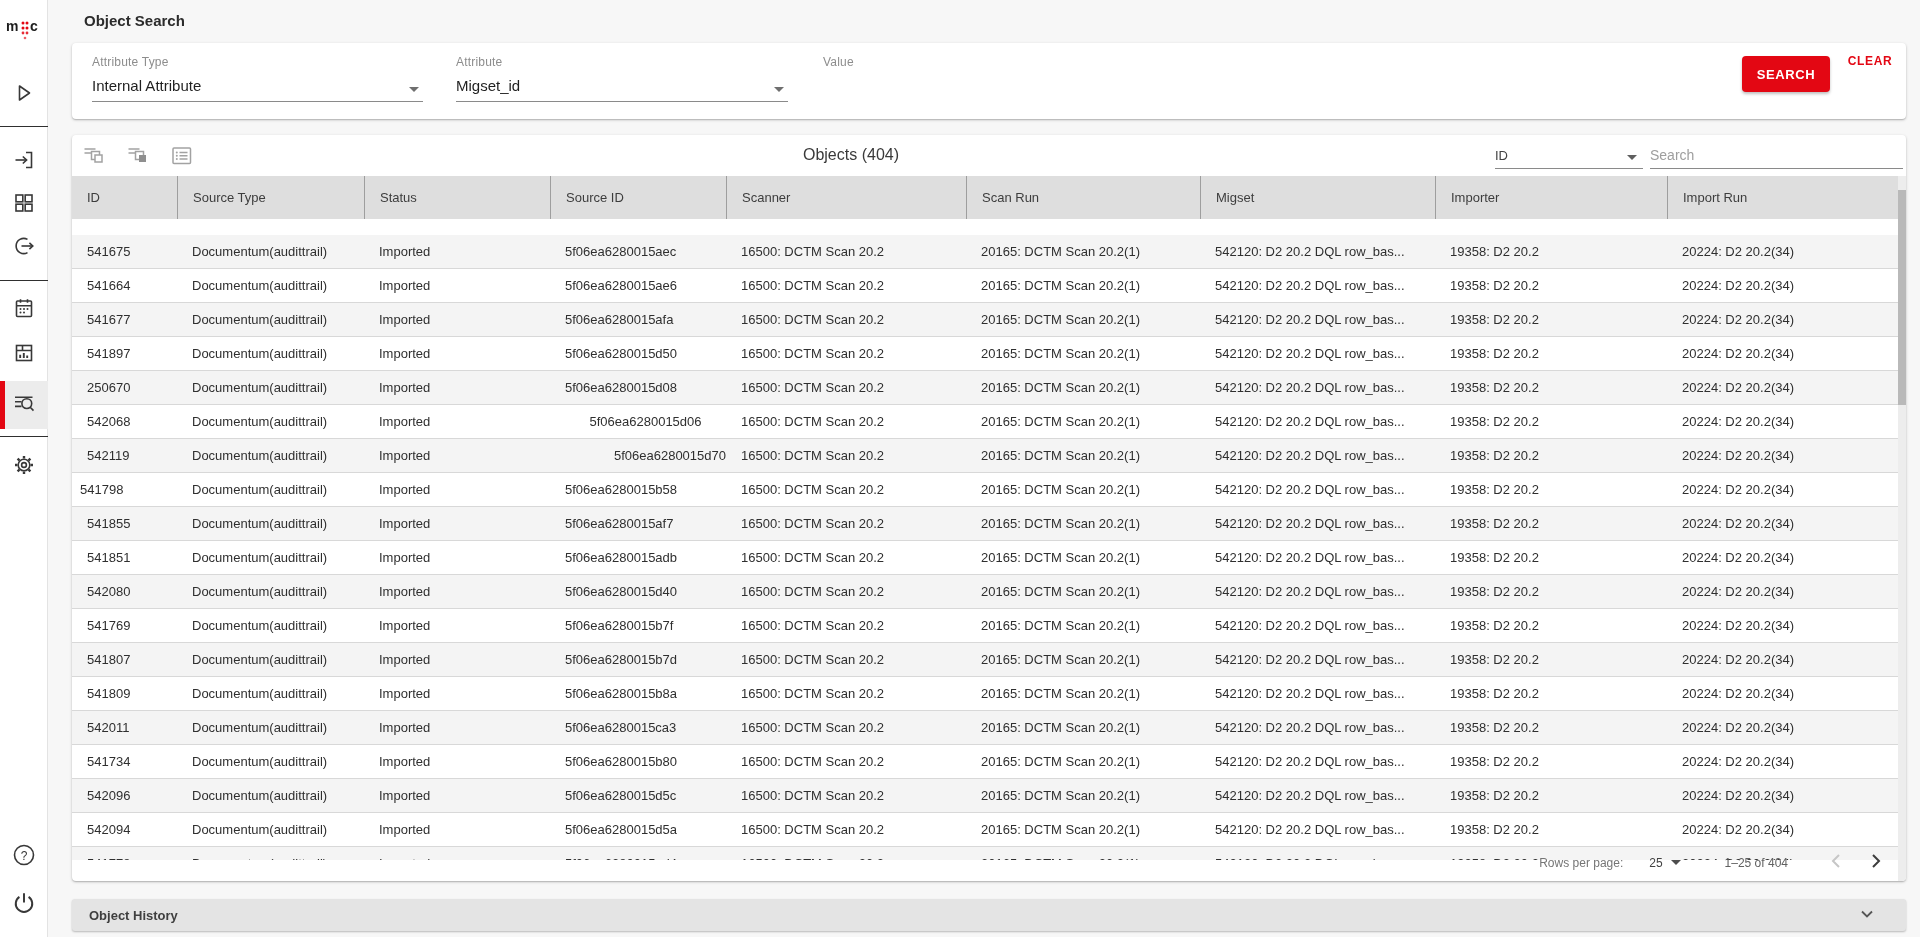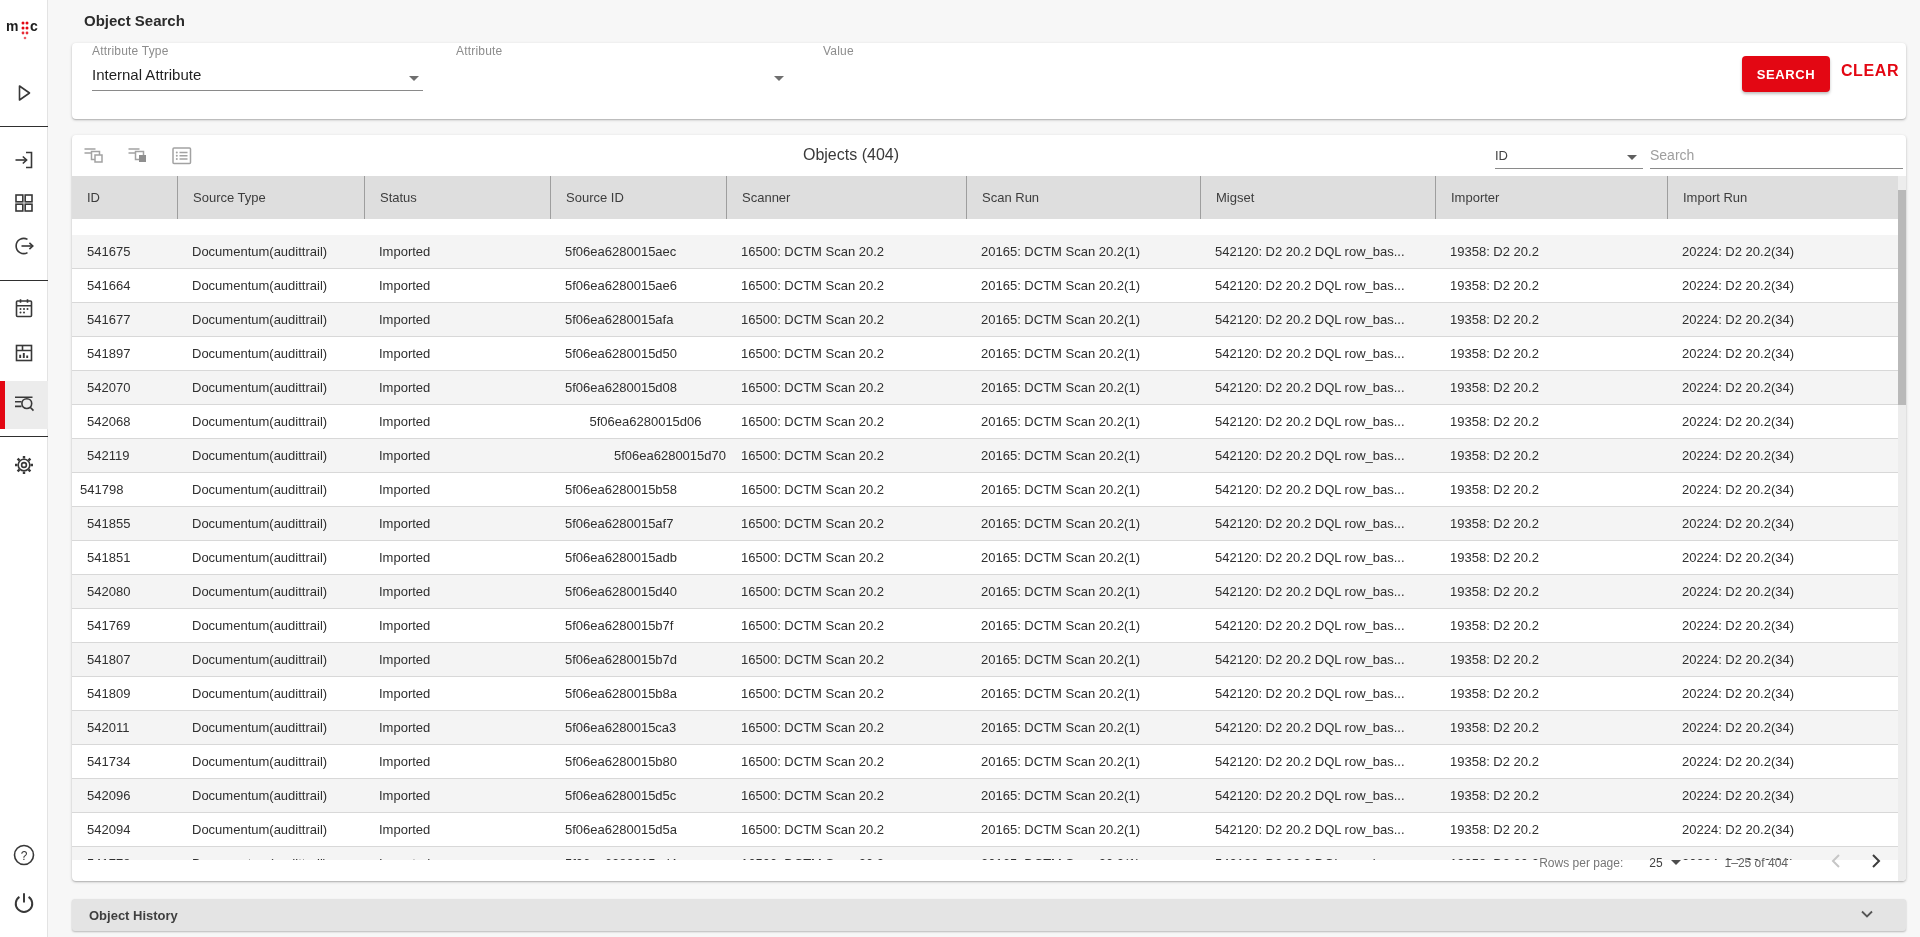--- a/index.html
+++ b/index.html
@@ -25,38 +25,38 @@
   
   .main { position:absolute; left:48px; top:0; right:0; bottom:0; background:#f7f7f7; }
   .page-title { position:absolute; left:36px; top:12px; font-size:15px;
     font-weight:bold; color:#2b2b2b; }
 
   .card { position:absolute; background:#fff; border-radius:4px;
     box-shadow:0 1px 3px rgba(0,0,0,.22), 0 1px 1px rgba(0,0,0,.12); }
 
   
   .form-card { left:24px; top:43px; width:1834px; height:76px; }
-  .field { position:absolute; top:1px; height:58px; }
+  .field { position:absolute; top:12px; height:58px; }
   .f1 { left:20px;  width:331px; }
   .f2 { left:384px; width:332px; }
   .f3 { left:751px; width:332px; }
   .field .lbl { font-size:12px; color:#8d8d8d; letter-spacing:.2px; }
   .field .val { position:absolute; left:0; right:0; top:22px; font-size:15px;
     color:#1f1f1f; padding-bottom:7px; border-bottom:1px solid #8a8a8a;
     white-space:nowrap; background:transparent; border-top:none; border-left:none;
     border-right:none; font-family:"Liberation Sans",sans-serif; outline:none; }
   .caret { position:absolute; right:4px; top:32px; width:0; height:0;
     border-left:5px solid transparent; border-right:5px solid transparent;
     border-top:5px solid #6f6f6f; }
   .btn-search { position:absolute; left:1670px; top:13px; width:88px; height:36px;
     background:var(--red); color:#fff; border:none; border-radius:4px;
     font-size:13px; font-weight:bold; letter-spacing:.6px; cursor:pointer;
     box-shadow:0 2px 3px rgba(0,0,0,.25); font-family:"Liberation Sans",sans-serif; }
-  .btn-clear { position:absolute; left:1766px; top:10px; width:64px; height:36px;
-    background:transparent; color:var(--red); border:none; font-size:16px;
+  .btn-clear { position:absolute; left:1766px; top:0; width:64px; height:36px;
+    background:transparent; color:var(--red); border:none; font-size:12px;
     font-weight:bold; letter-spacing:.6px; cursor:pointer;
     font-family:"Liberation Sans",sans-serif; }
 
   
   .objects-card { left:24px; top:135px; width:1834px; height:746px; }
   .obj-toolbar { position:absolute; left:0; top:0; width:100%; height:41px; }
   .tb-icon { position:absolute; top:9px; width:23px; height:23px; cursor:pointer; }
   .tb-icon svg { stroke:#a2a2a2; fill:none; stroke-width:1.5; }
   .ti1 { left:10px; } .ti2 { left:54px; } .ti3 { left:98px; }
   .obj-title { position:absolute; left:704px; width:150px; top:11px;
@@ -238,20 +238,21 @@
   <div class="page-title">Object Search</div>
 
   <section class="card form-card">
     <div class="field f1">
       <div class="lbl">Attribute Type</div>
       <div class="val">Internal Attribute</div>
       <span class="caret"></span>
     </div>
     <div class="field f2">
       <div class="lbl">Attribute</div>
+      <div class="val">Migset_id</div>
       <span class="caret"></span>
     </div>
     <div class="field f3">
       <div class="lbl">Value</div>
     </div>
     <button class="btn-search">SEARCH</button>
     <button class="btn-clear">CLEAR</button>
   </section>
 
   <section class="card objects-card">
@@ -337,21 +338,21 @@
           <div class="td" style="width: 187px;">Documentum(audittrail)</div>
           <div class="td" style="width: 186px;">Imported</div>
           <div class="td" style="width: 176px;">5f06ea6280015d50</div>
           <div class="td" style="width: 240px;">16500: DCTM Scan 20.2</div>
           <div class="td" style="width: 234px;">20165: DCTM Scan 20.2(1)</div>
           <div class="td" style="width: 235px;">542120: D2 20.2 DQL row_bas...</div>
           <div class="td" style="width: 232px;">19358: D2 20.2</div>
           <div class="td" style="width: 239px;">20224: D2 20.2(34)</div>
         </div>
         <div class="tr">
-          <div class="td" style="width: 105px;">542070</div>
+          <div class="td" style="width: 105px;">250670</div>
           <div class="td" style="width: 187px;">Documentum(audittrail)</div>
           <div class="td" style="width: 186px;">Imported</div>
           <div class="td" style="width: 176px;">5f06ea6280015d08</div>
           <div class="td" style="width: 240px;">16500: DCTM Scan 20.2</div>
           <div class="td" style="width: 234px;">20165: DCTM Scan 20.2(1)</div>
           <div class="td" style="width: 235px;">542120: D2 20.2 DQL row_bas...</div>
           <div class="td" style="width: 232px;">19358: D2 20.2</div>
           <div class="td" style="width: 239px;">20224: D2 20.2(34)</div>
         </div>
         <div class="tr">

